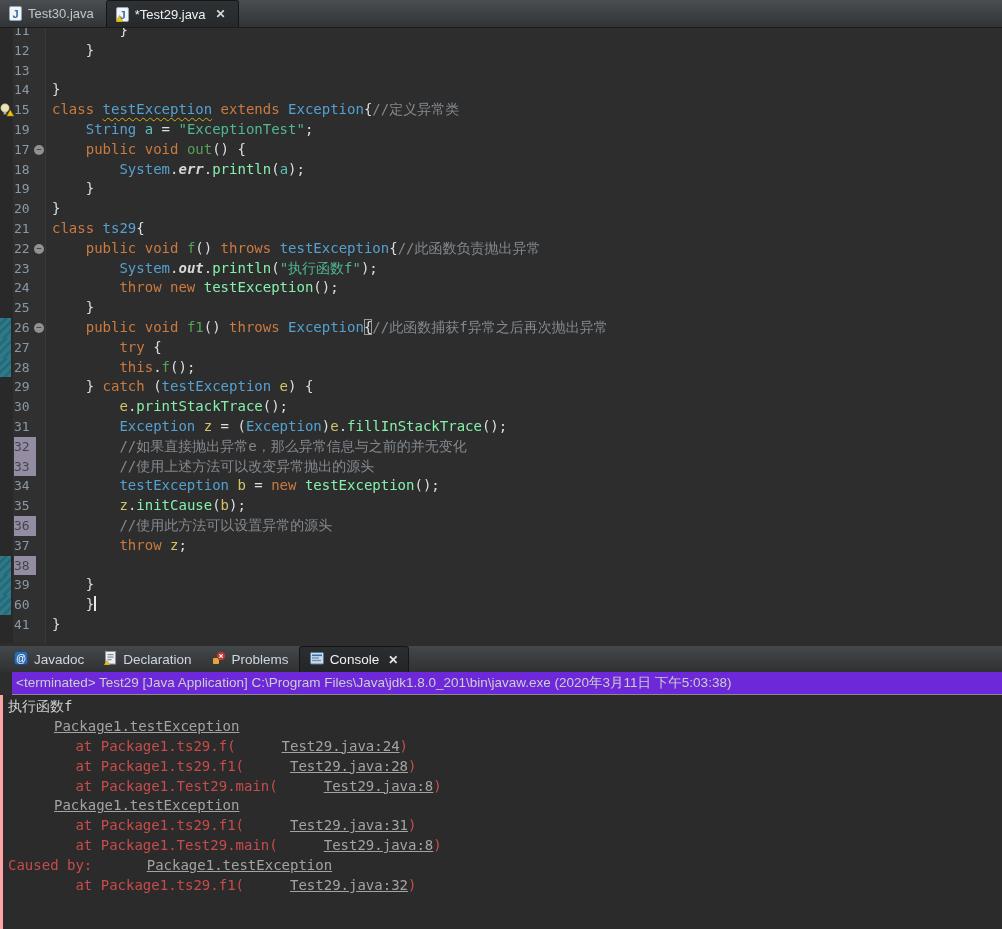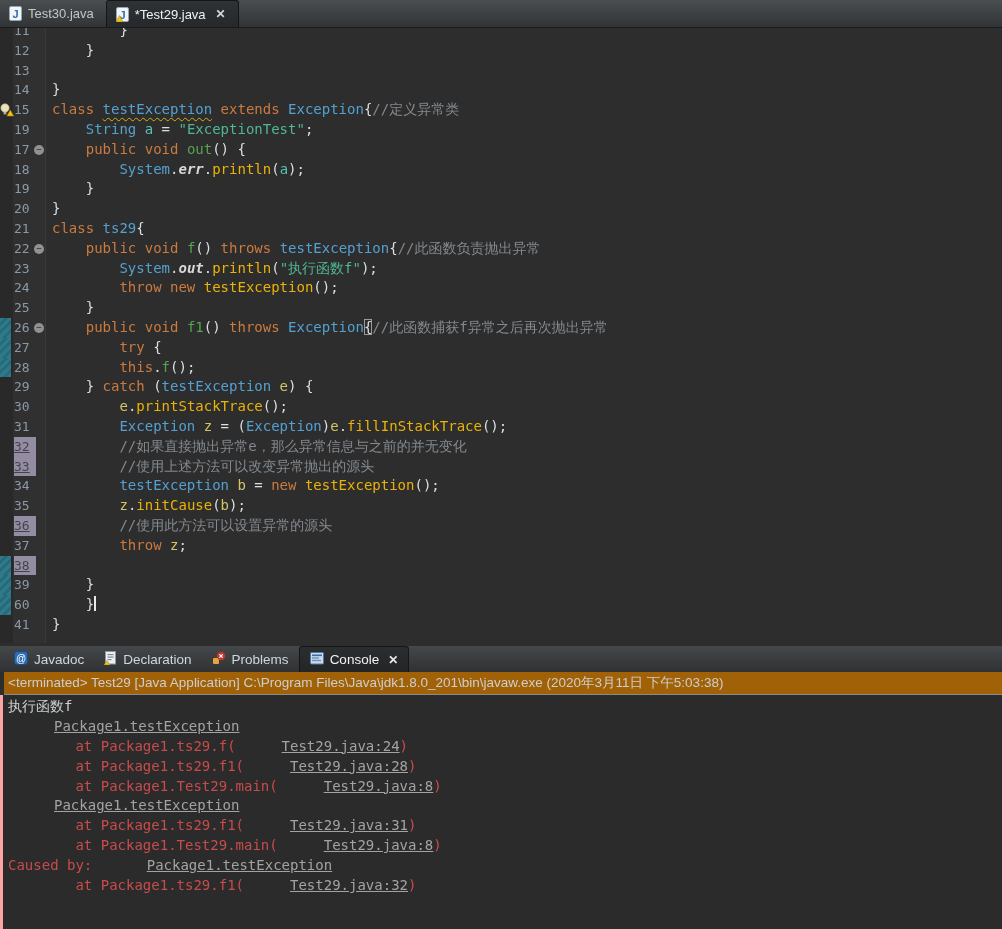--- a/index.html
+++ b/index.html
@@ -34,32 +34,32 @@
     font-family:"DejaVu Sans Mono","Liberation Mono",monospace; font-size:14px;
   }
   #editor .gut-marker { position:absolute; top:0; bottom:0; left:0; width:13px; background:#292929; }
   #editor .gut-num    { position:absolute; top:0; bottom:0; left:13px; width:33px; background:#303030; border-right:1px solid #3A3A3A; }
   #lines { position:relative; margin-top:-7px; }
   .erow { position:relative; height:19.8px; line-height:19.8px; white-space:pre; }
   .chg  { position:absolute; left:0; top:0; bottom:0; width:11px;
           background:repeating-linear-gradient(135deg,#2E7A8A 0 3px,#276B7A 3px 6px); }
   .wicon{ position:absolute; left:0; top:3px; width:14px; height:14px; }
   .lnum { position:absolute; left:14px; width:22px; color:#8B99A6; font-size:13px; }
-  .lnum.hl { background:#948CA2; color:#44444C;text-decoration:underline; }
+  .lnum.hl { background:#948CA2; color:#44444C; }
   .fold { position:absolute; left:34px; top:5px; width:10px; height:10px; border-radius:50%;
           background:#8F9193; color:#2D2D2D; font-size:9px; line-height:9px; text-align:center; }
   .code { display:block; margin-left:52px; color:#DADFE1; }
   .caret{ display:inline-block; width:2px; height:15px; background:#E8E8E8; vertical-align:-2px; }
   
   .pln { color:#DADFE1; }
   .kw  { color:#CC7A3F; }
   .cls { color:#54A0D0; }
   .clsw{ color:#54A0D0; text-decoration:underline wavy #C9B518 1px; text-underline-offset:3px; }
   .mth { color:#55A455; }
-  .inv { color:#eab308; }
+  .inv { color:#86efac; }
   .str { color:#4FB890; }
   .cmt { color:#83898E; }
   .fld { color:#56C2B5; }
   .var { color:#D5C368; }
   .sta { color:#D6D9DB; font-style:italic; font-weight:bold; }
   .brk { color:#DADFE1; outline:1px solid #9B9B9B; outline-offset:-1px; }
   
   #panelbar {
     position:absolute; top:646px; left:0; right:0; height:26px;
     background:linear-gradient(#45484A,#2F3133);
@@ -67,22 +67,22 @@
   }
   .ptab { display:flex; align-items:center; gap:6px; padding:0 10px;
           font-size:13.5px; color:#CFD6DC; cursor:default; }
   .ptab.active {
     background:linear-gradient(#2B2E30,#232527);
     border:1px solid #161616; border-bottom:none;
     border-radius:3px 3px 0 0; color:#F2F2F2;
   }
   .ptab .close { font-size:12px; color:#E8E8E8; font-weight:bold; margin-left:3px; }
   #constatus {
-    position:absolute; top:672px; left:4px; right:0; height:23px;
-    background:#a16207; border-bottom:1px solid #8A8A8A;
+    position:absolute; top:672px; left:12px; right:0; height:23px;
+    background:#6d28d9; border-bottom:1px solid #8A8A8A;
     color:#CDCDCD; font-size:13.5px; line-height:21px; padding-left:4px;
     white-space:nowrap; overflow:hidden;
   }
   #console {
     position:absolute; top:695px; left:0; right:0; bottom:0;
     background:#2B2B2B; border-left:3px solid #fca5a5;
     font-family:"DejaVu Sans Mono","Liberation Mono",monospace; font-size:14px;
     padding:2px 0 0 5px;
   }
   .crow { height:19.9px; line-height:19.9px; white-space:pre; }

